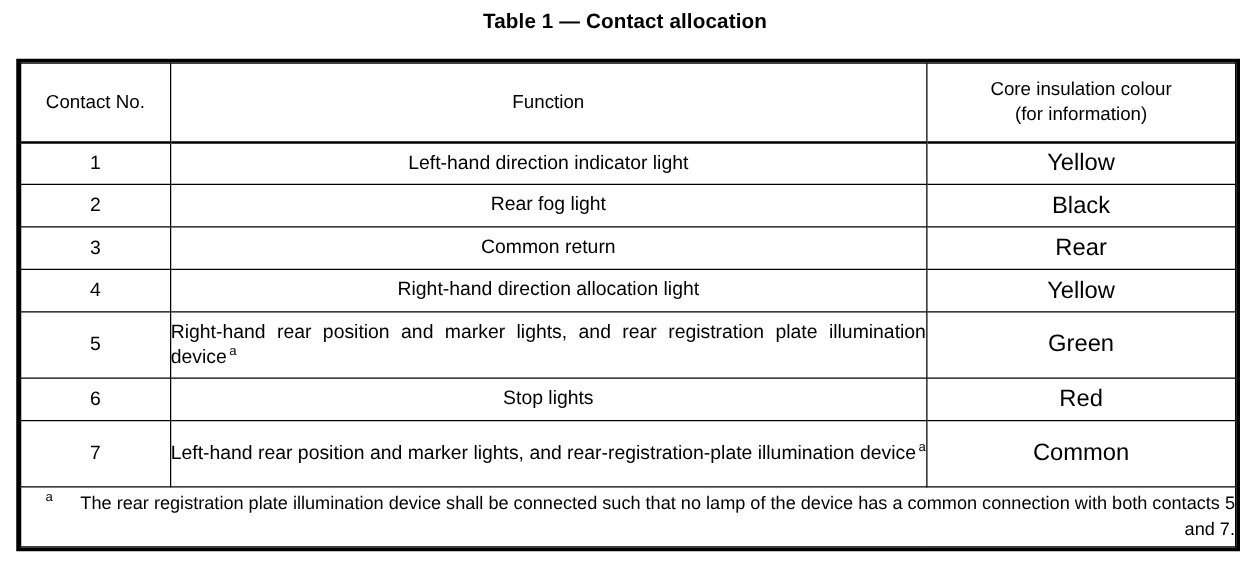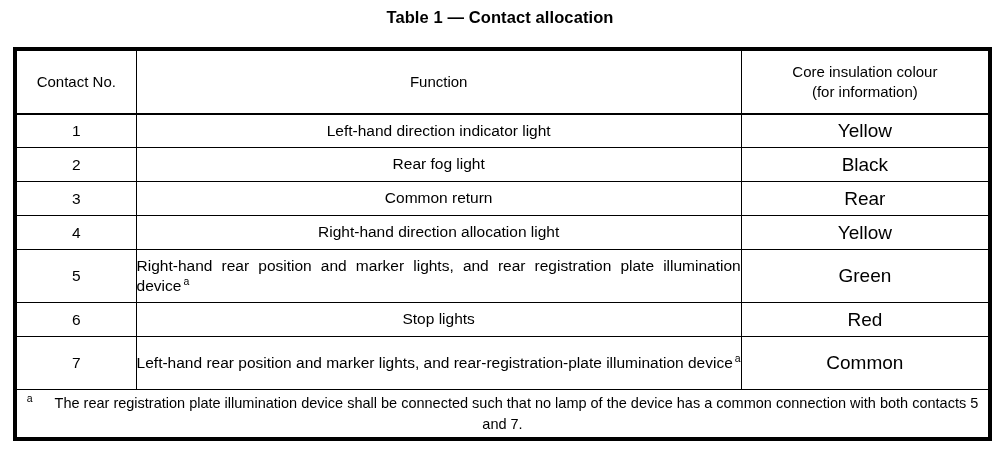--- a/index.html
+++ b/index.html
@@ -109,21 +109,21 @@
     line-height: 0;
     padding-left: 2px;
   }
 
   
   td.footnote {
     border-top: 2.5px solid #000000;
     border-left: none;
     border-right: none;
     border-bottom: none;
-    text-align: center;
+    text-align: right;
     font-size: 14.5px;
     line-height: 1.42;
     padding: 5px 8px 6px 8px;
     height: 48px;
     vertical-align: top;
   }
   td.footnote .marker {
     font-size: 10.5px;
     vertical-align: super;
     line-height: 0;

